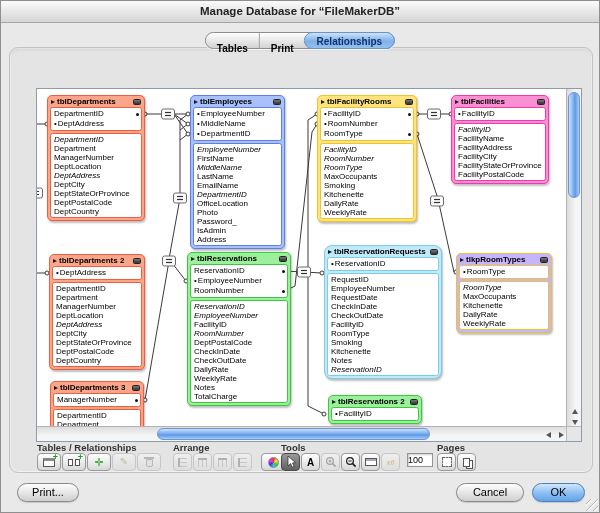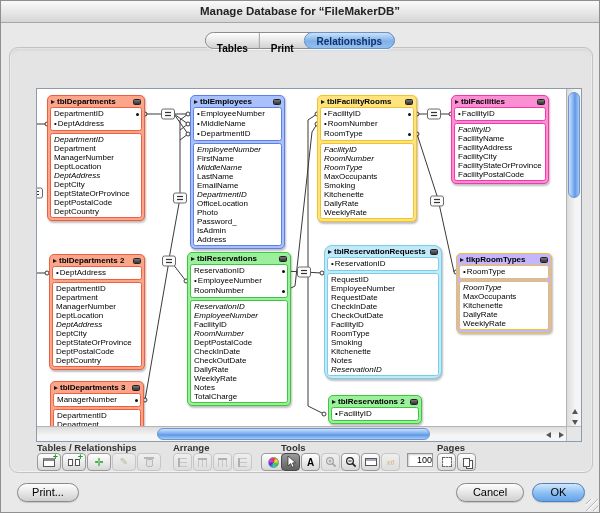--- a/index.html
+++ b/index.html
@@ -89,21 +89,21 @@
     background:repeating-linear-gradient(90deg,#999 0 1.5px,transparent 1.5px 4px);}
   .ic-wheel{width:11px;height:11px;border-radius:50%;border:1px solid #888;
     background:conic-gradient(#e33,#ee3,#3c3,#3cc,#33e,#e3e,#e33);}
   .ic-A{font-size:10px;font-weight:bold;color:#000;}
   .ic-vnotes{width:12px;height:8px;border:1px solid #555;background:#fff;
     box-shadow:inset 0 2px 0 #aac;}
   .ic-zfit{font-size:7px;font-weight:bold;font-style:italic;color:#c08a18;}
   .ic-pgguides{width:10px;height:10px;border:1px dashed #667;background:#fff;}
   .ic-pgbreak{position:relative;width:7px;height:9px;border:1px solid #555;background:#fff;box-shadow:3px 2px 0 -1px #fff,3px 2px 0 0 #555;}
   .zoomfield{width:26px;height:14px;background:#fff;border:1px solid #949494;
-    box-shadow:inset 1px 1px 2px #ccc;font-size:9px;line-height:13px;text-align:right;color:#000;margin-left:6px;}
+    box-shadow:inset 1px 1px 2px #ccc;font-size:9px;line-height:13px;text-align:left;color:#000;margin-left:6px;}
   .zunit{font-size:9px;color:#000;margin-left:3px;line-height:16px;}
   
   .pill{position:absolute;height:19px;border:1px solid #8a8a8a;border-radius:10px;
     background:linear-gradient(#fefefe,#cfcfcf);font-size:11px;color:#000;
     text-align:center;line-height:17px;box-shadow:0 1px 1px rgba(0,0,0,.15);}
   .pill.ok{background:linear-gradient(#d3e7fb,#8fc0f3 50%,#64a3ea);border-color:#4d7fbe;font-weight:normal;}
   .grip{position:absolute;right:1px;bottom:1px;width:12px;height:12px;
     background:repeating-linear-gradient(135deg,transparent 0 3px,#b5b5b5 3px 4px,#f5f5f5 4px 5px);}
 </style>
 </head>

